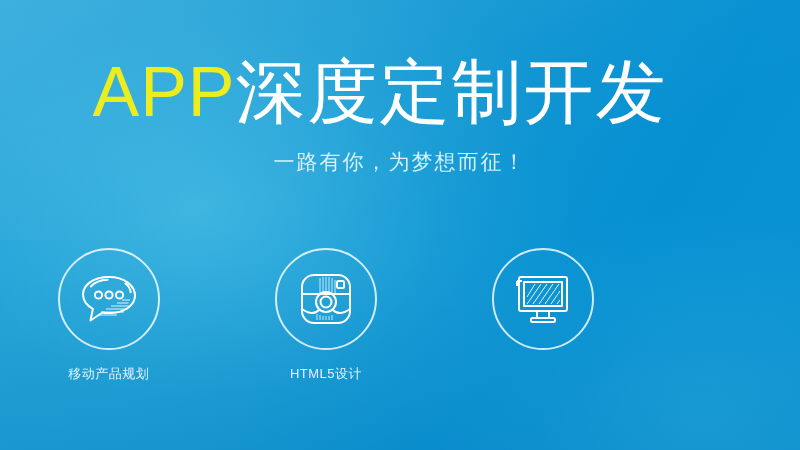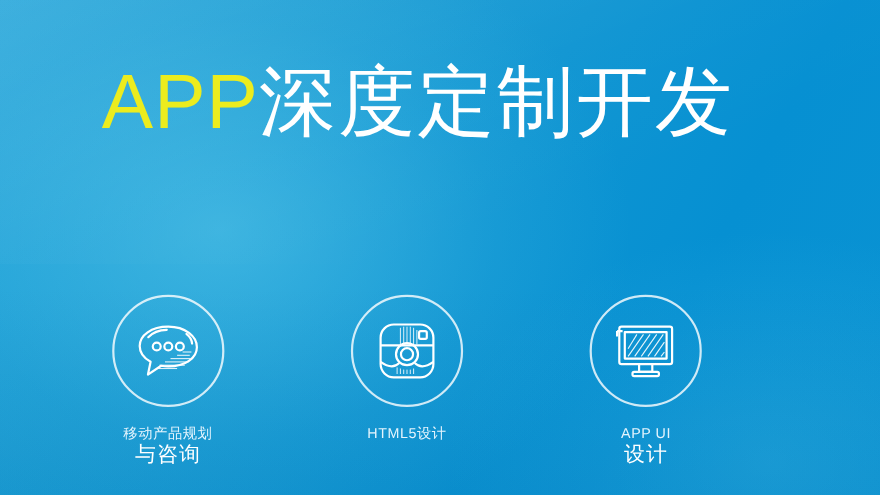--- a/index.html
+++ b/index.html
@@ -73,24 +73,23 @@
     font-size: 21px;
     letter-spacing: 2px;
     color: #d8f0fb;
     white-space: nowrap;
   }
 
   
   #features {
     position: absolute;
     left: 0;
-    top: 268px;
+    top: 248px;
     width: 652px;
     display: flex;
-    padding-left: 44px;
   }
   .feature {
     flex: 1 1 25%;
     display: flex;
     flex-direction: column;
     align-items: center;
   }
   .feature-circle {
     width: 102px;
     height: 102px;
@@ -129,20 +128,21 @@
 
 <div id="banner">
 
   <div id="sheen-top"></div>
   <div id="sheen-bottom"></div>
 
   <div id="headline">
     <span class="hl-app">APP</span><span class="hl-cn">深度定制开发</span>
   </div>
 
+  <div id="subtitle">一路有你，为梦想而征！</div>
 
   <div id="features">
 
     <div class="feature">
       <div class="feature-circle">
         <svg width="62" height="58" viewBox="0 0 62 58">
           <g fill="none" stroke="#ffffff" stroke-width="2" stroke-linecap="round" stroke-linejoin="round">
             <path d="M31 7 C15.5 7 5 14.8 5 24.5 C5 30.4 8.9 35.6 14.9 38.8 L12.5 50.5 L24.5 42.5 C26.6 42.9 28.8 43.1 31 43.1 C46.5 43.1 57 35.3 57 25.6 C57 15.9 46.5 7 31 7 Z"></path>
             <path d="M12.8 16.5 C16.4 12.6 22.6 10 29.6 9.8"></path>
             <path d="M47.5 13.5 C50.6 16 52.4 19.1 52.6 22.3"></path>
@@ -157,21 +157,20 @@
             <line x1="33" y1="36" x2="51" y2="36"></line>
             <line x1="28" y1="39" x2="49.5" y2="39"></line>
             <line x1="23" y1="42" x2="46" y2="42"></line>
             <line x1="44" y1="30" x2="52" y2="30"></line>
             <line x1="21" y1="45" x2="39" y2="45"></line>
           </g>
         </svg>
       </div>
       <div class="feature-labels">
         <span class="label-top">移动产品规划</span>
-        <span class="label-bottom">与咨询</span>
       </div>
     </div>
 
 
     <div class="feature">
       <div class="feature-circle">
         <svg width="62" height="62" viewBox="0 0 62 62">
           <g fill="none" stroke="#ffffff" stroke-width="2" stroke-linejoin="round">
             <rect x="7" y="7" width="48" height="48" rx="12"></rect>
             <path d="M7 26 L55 26"></path>
@@ -216,20 +215,16 @@
             <line x1="16" y1="34" x2="30" y2="14"></line>
             <line x1="22" y1="34" x2="36" y2="14"></line>
             <line x1="28" y1="34" x2="42" y2="14"></line>
             <line x1="34" y1="34" x2="48" y2="14"></line>
             <line x1="40" y1="34" x2="49" y2="21"></line>
             <line x1="46" y1="34" x2="49" y2="30"></line>
             <line x1="16" y1="27" x2="24" y2="14"></line>
           </g>
         </svg>
       </div>
-      <div class="feature-labels">
-        <span class="label-top">APP UI</span>
-        <span class="label-bottom">设计</span>
-      </div>
     </div>
 
   </div>
 </div>
 
 </body></html>

